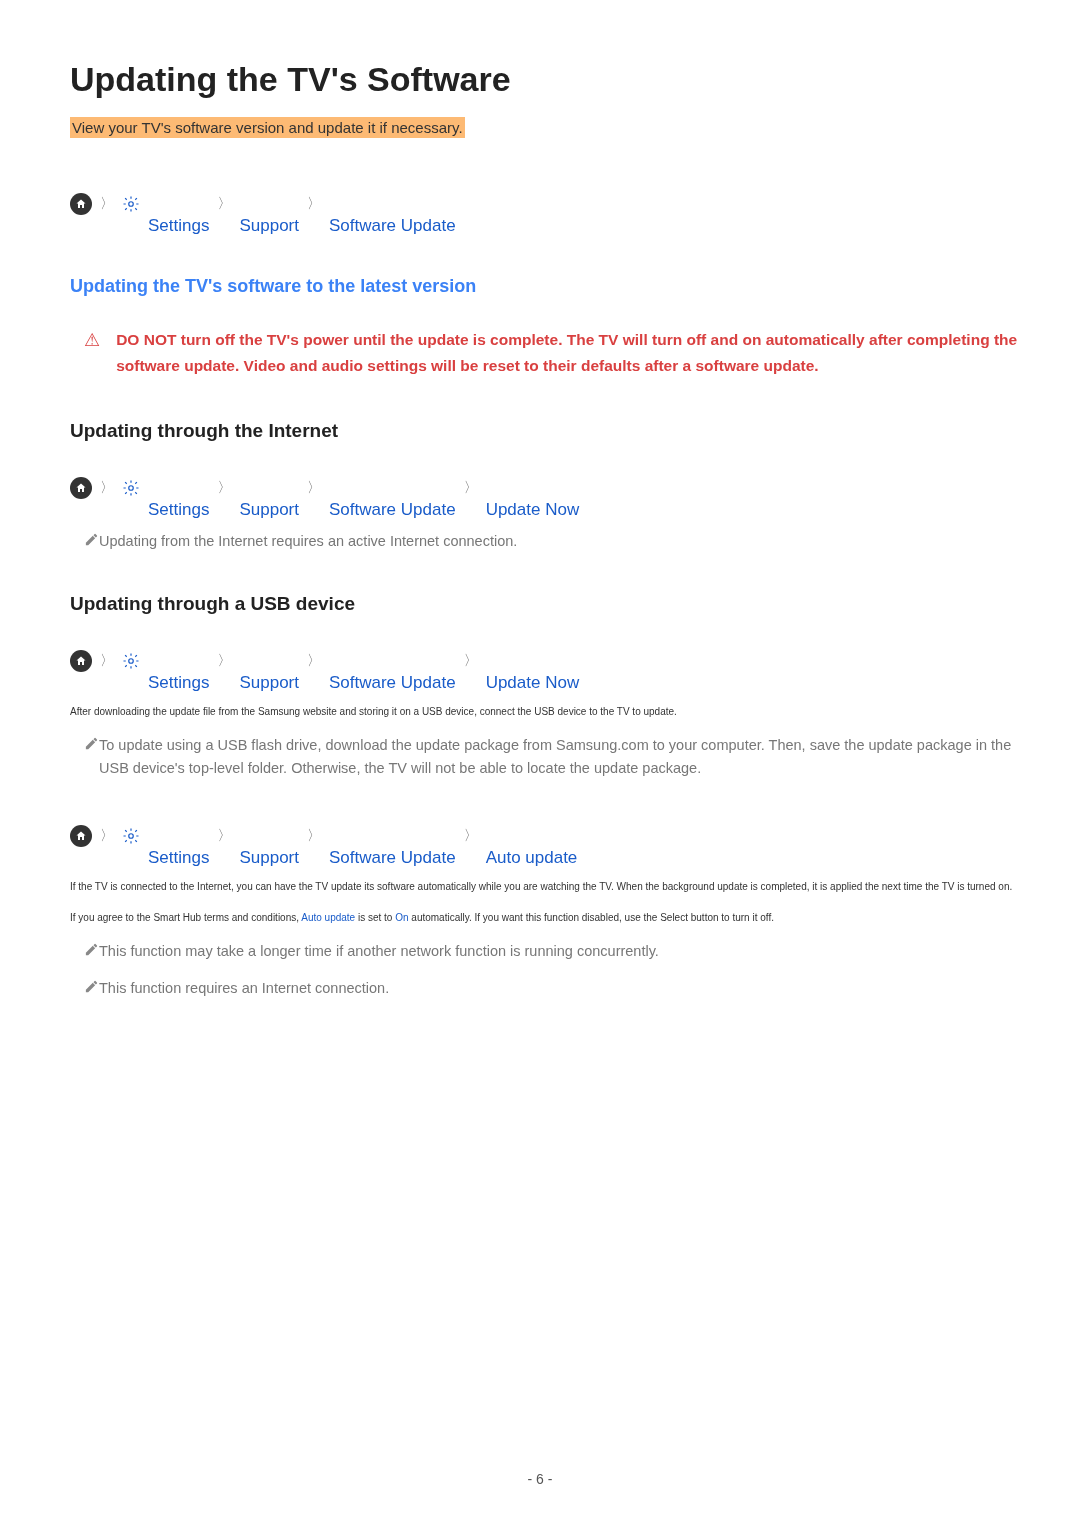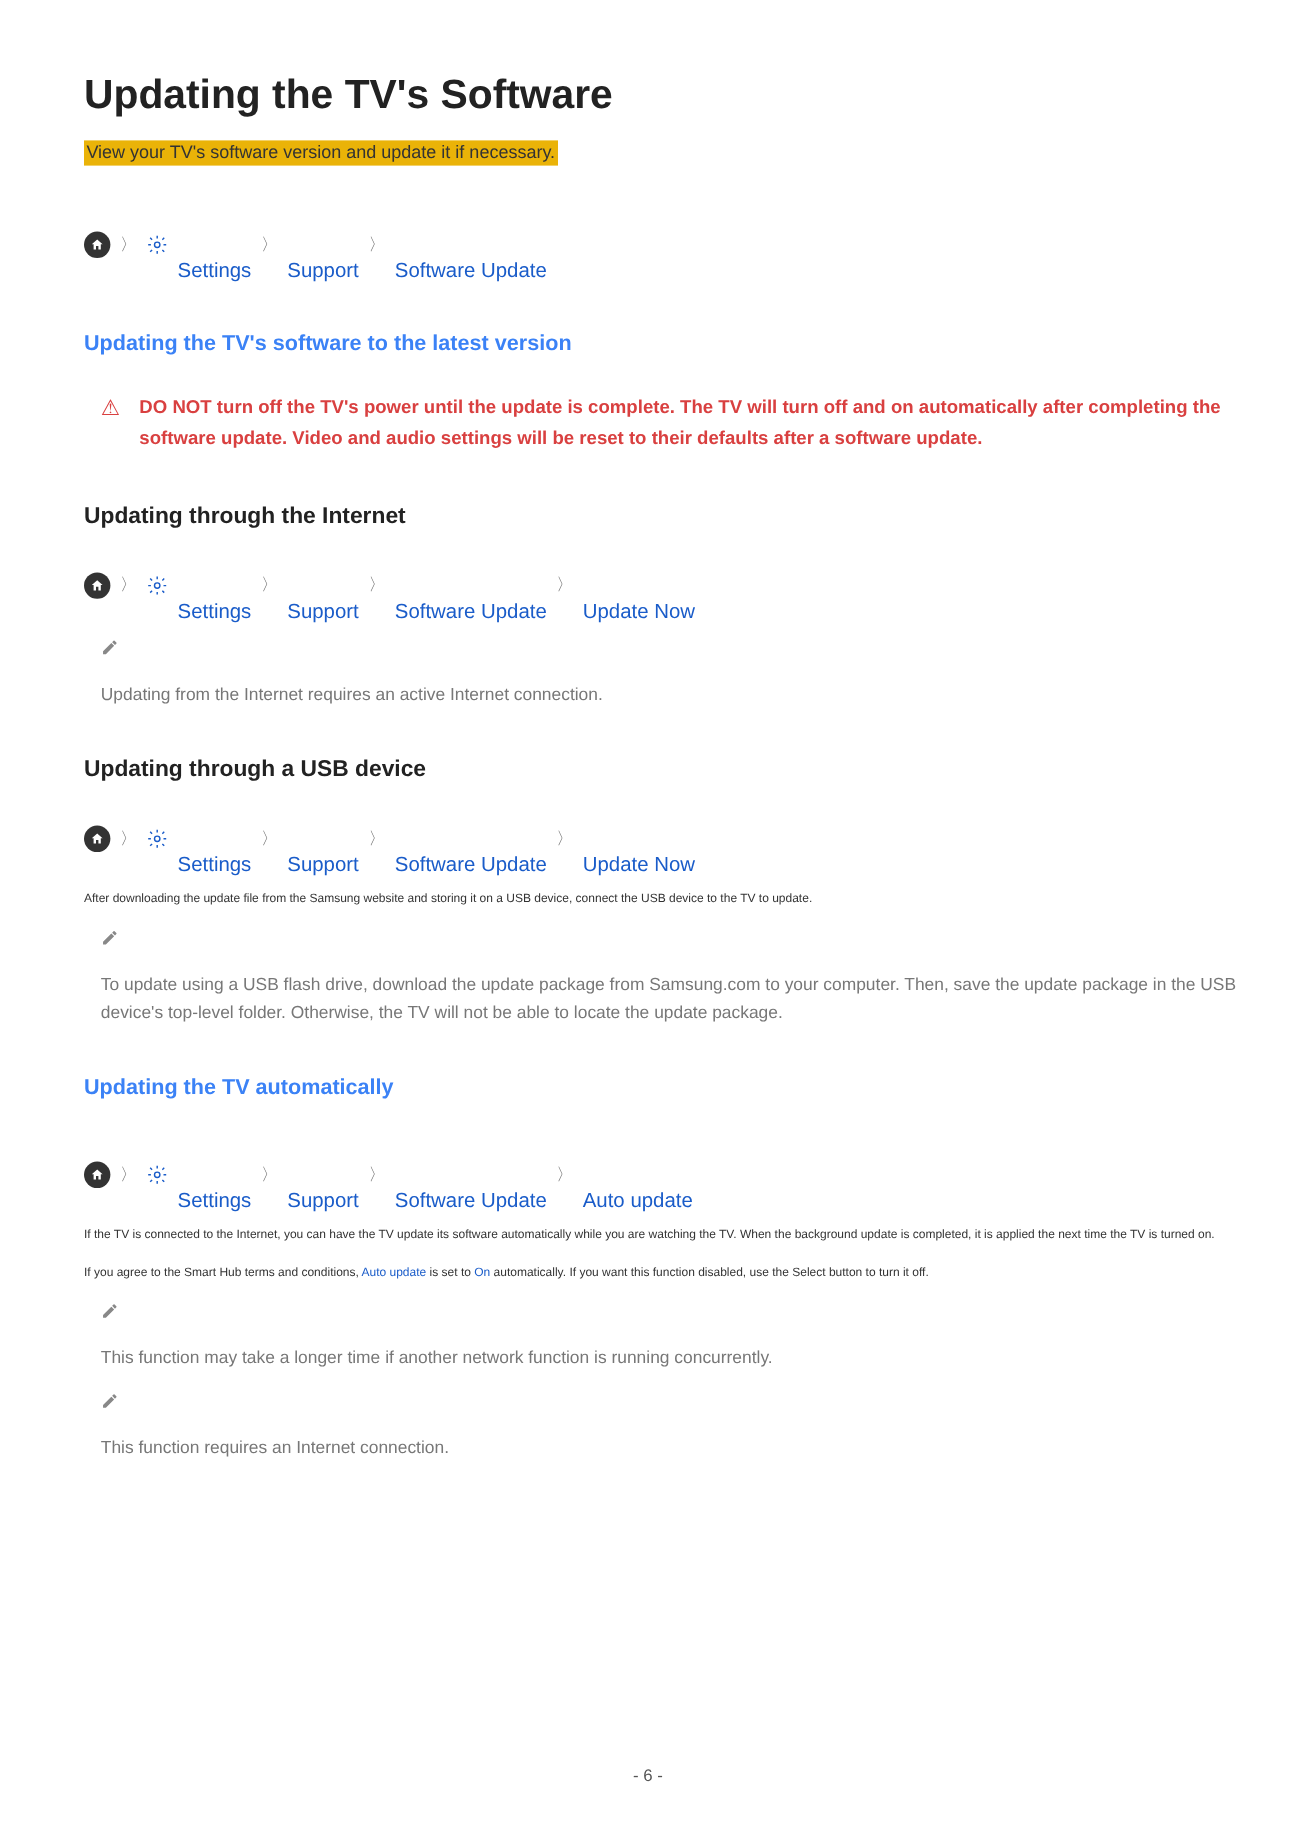--- a/index.html
+++ b/index.html
@@ -20,21 +20,21 @@
   }
   .h1 {
     font-size: 34px;
     font-weight: 700;
     color: #222;
     margin-bottom: 18px;
   }
   .subtitle {
     font-size: 15px;
     color: #333;
-    background: #eab308;
+    background: #fdba74;
     display: inline-block;
     padding: 2px 2px;
     margin-bottom: 28px;
   }
   .breadcrumb {
     display: flex;
     align-items: center;
     gap: 8px;
     font-size: 17px;
     margin-bottom: 40px;
@@ -104,25 +104,23 @@
   }
   .h3 {
     font-size: 19px;
     font-weight: 600;
     color: #222;
     margin-bottom: 14px;
     margin-top: 10px;
   }
   .note-block {
     display: flex;
-    gap: 16px;
     margin-bottom: 24px;
     padding-left: 14px;
     margin-top: 10px;
-    flex-direction: column;
   }
   .pencil-icon {
     flex-shrink: 0;
     padding-top: 2px;
   }
   .pencil-icon svg {
     width: 15px;
     height: 15px;
     fill: #888;
   }
@@ -253,21 +251,20 @@
 
   <div class="note-block">
     <span class="pencil-icon">
       <svg viewBox="0 0 24 24">
           <path d="M3 17.25V21h3.75L17.81 9.94l-3.75-3.75L3 17.25zM20.71 7.04a1 1 0 0 0 0-1.41l-2.34-2.34a1 1 0 0 0-1.41 0l-1.83 1.83 3.75 3.75 1.83-1.83z"></path>
         </svg>
     </span>
     <div class="note-text">To update using a USB flash drive, download the update package from Samsung.com to your computer. Then, save the update package in the USB device's top-level folder. Otherwise, the TV will not be able to locate the update package.</div>
   </div>
 
-  <h2 class="h2 section-gap">Updating the TV automatically</h2>
 
   <div class="breadcrumb small">
     <span class="home-icon">
       <svg viewBox="0 0 24 24">
           <path d="M12 3l9 8h-3v9h-4v-6h-4v6H6v-9H3z"></path>
         </svg>
     </span>
     <span class="chevron">〉</span>
     <span class="gear-icon">
       <svg viewBox="0 0 24 24">

